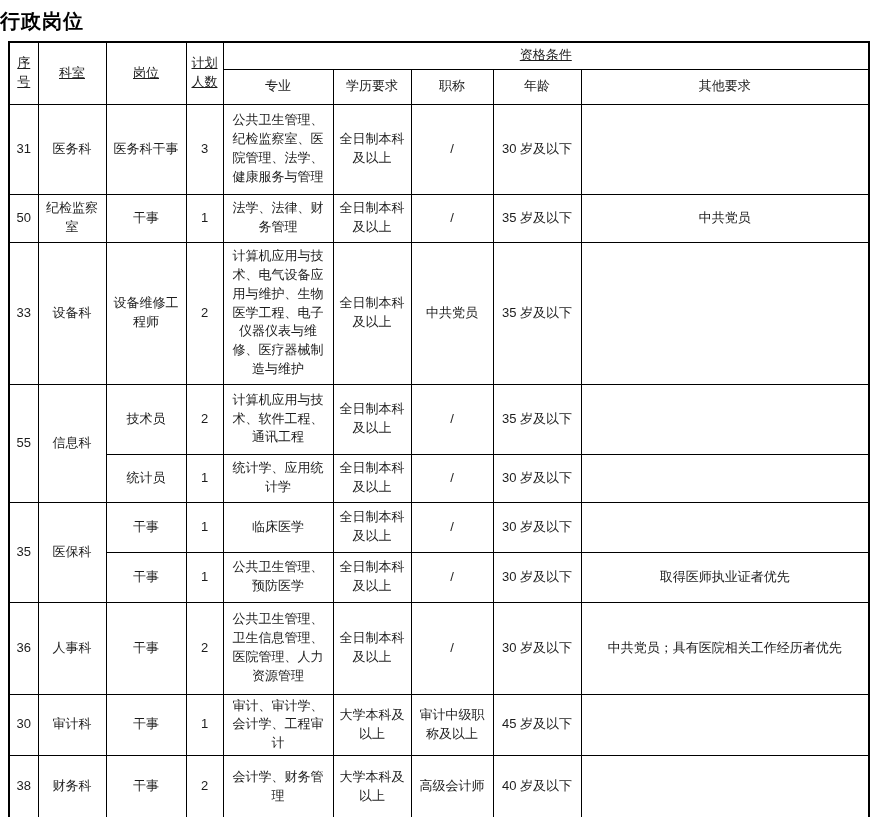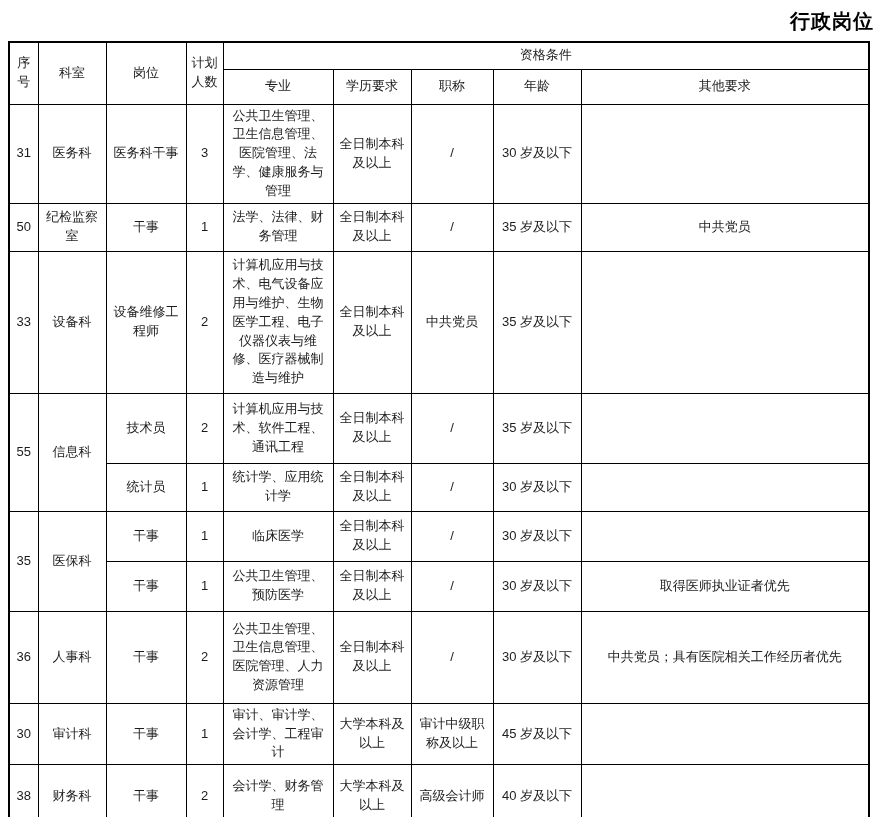--- a/index.html
+++ b/index.html
@@ -11,21 +11,21 @@
     width: 874px;
     height: 817px;
     background: #ffffff;
     font-family: "Liberation Sans", sans-serif;
     color: #1c1c1c;
     overflow: hidden;
     position: relative;
   }
   .title {
     margin: 8px 0 6px 0;
-    text-align: right;
+    text-align: left;
     font-size: 20px;
     font-weight: bold;
     letter-spacing: 1px;
     color: #000000;
   }
   table.grid {
     table-layout: fixed;
     border-collapse: collapse;
     width: 860px;
     margin-left: 8px;
@@ -66,41 +66,41 @@
         <col class="c-post">
         <col class="c-count">
       <col class="c-major">
         <col class="c-edu">
         <col class="c-title">
         <col class="c-age">
         <col class="c-other">
     </colgroup>
     <tbody>
 
-      <tr style="height:27px;">
+      <tr style="height:27px;text-decoration:underline;">
         <th rowspan="2">序号</th>
         <th rowspan="2">科室</th>
         <th rowspan="2">岗位</th>
         <th rowspan="2">计划人数</th>
         <th colspan="5">资格条件</th>
       </tr>
       <tr style="height:35px;">
         <th>专业</th>
         <th>学历要求</th>
         <th>职称</th>
         <th>年龄</th>
         <th>其他要求</th>
       </tr>
 
       <tr style="height:90px;">
         <td>31</td>
         <td>医务科</td>
         <td>医务科干事</td>
         <td>3</td>
-        <td>公共卫生管理、卫生信息管理、医院管理、法学、健康服务与管理</td>
+        <td>公共卫生管理、纪检监察室、医院管理、法学、健康服务与管理</td>
         <td>全日制本科及以上</td>
         <td>/</td>
         <td>30 岁及以下</td>
         <td></td>
       </tr>
 
       <tr style="height:48px;">
         <td>50</td>
         <td>纪检监察室</td>
         <td>干事</td>

